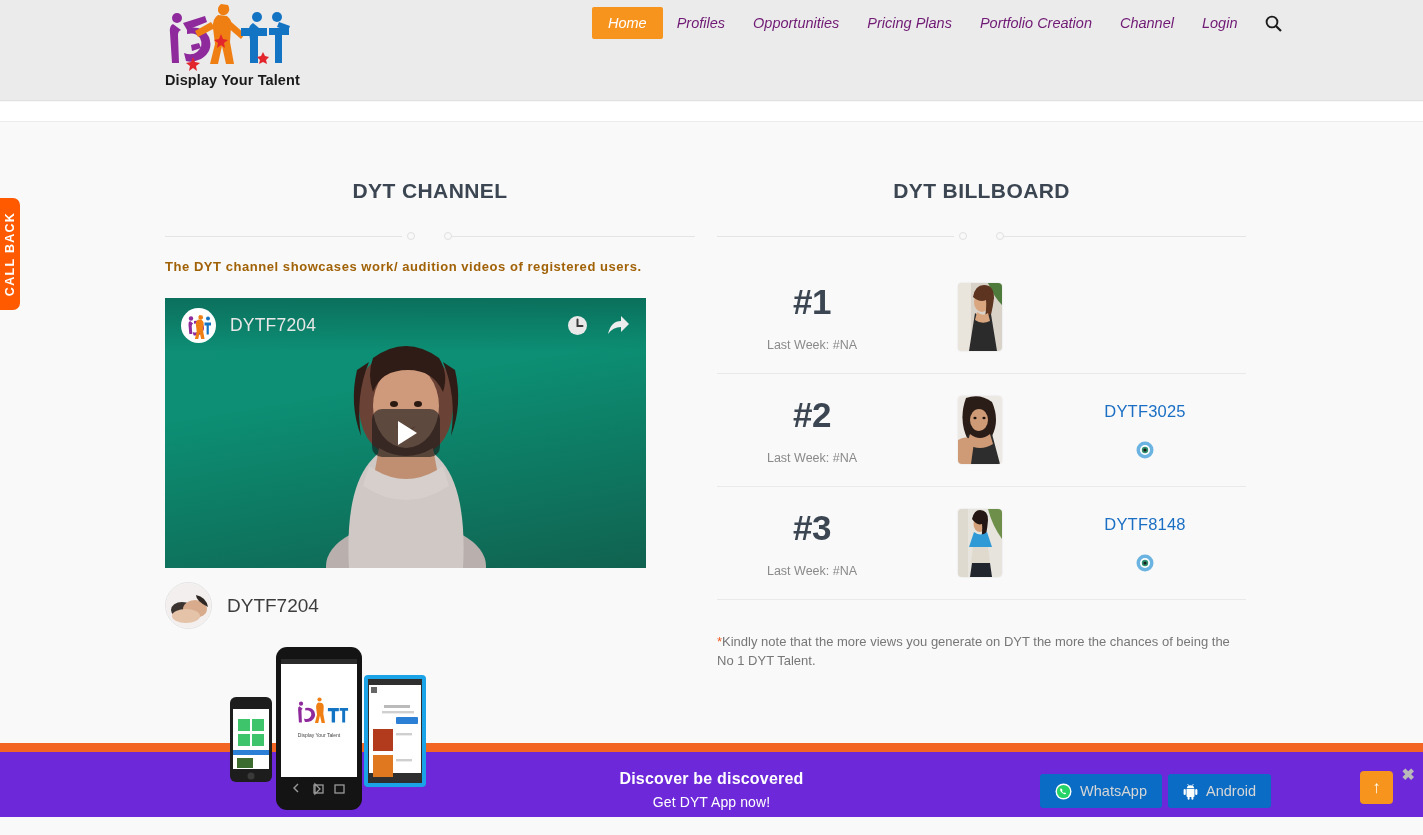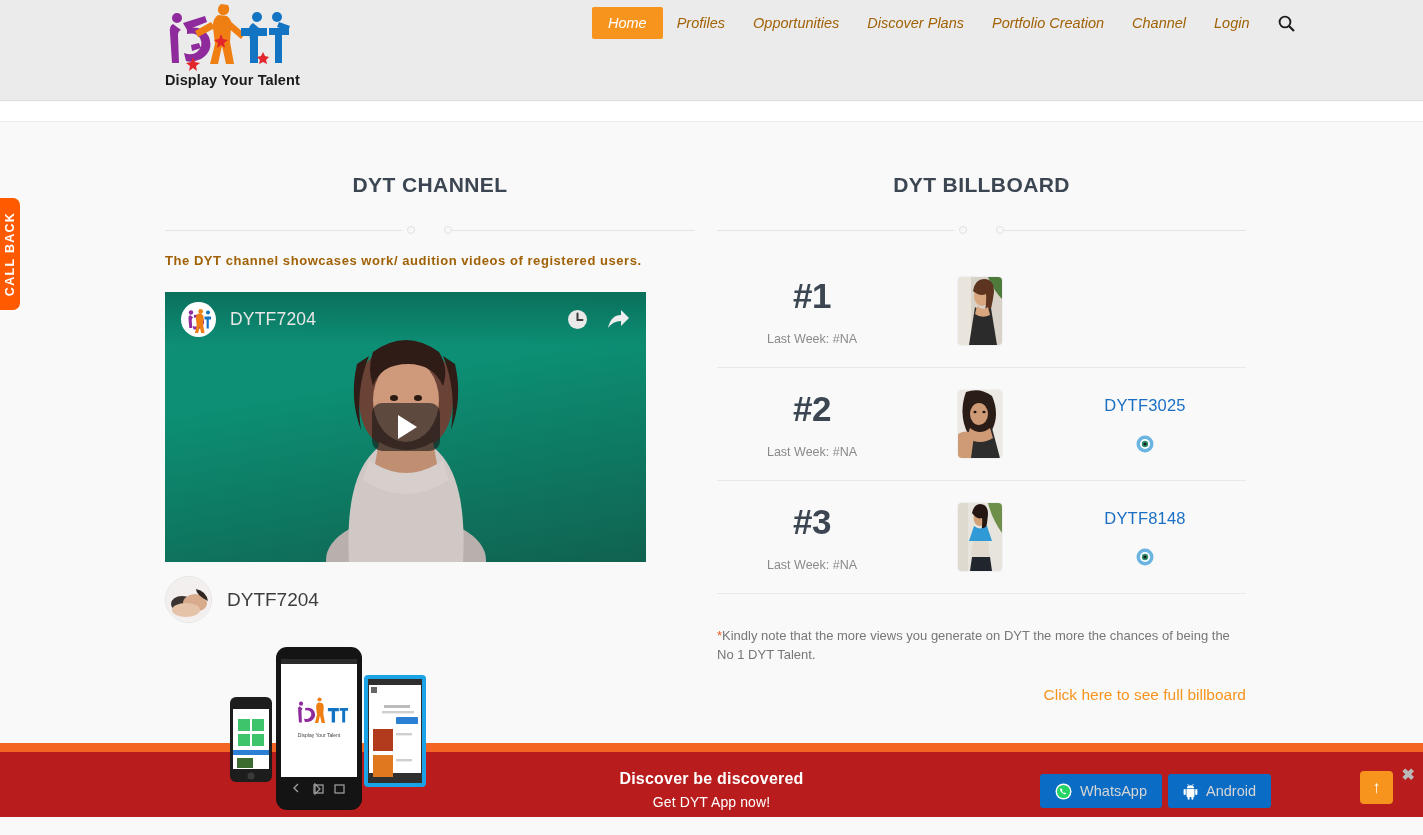--- a/index.html
+++ b/index.html
@@ -25,21 +25,21 @@
   .logo-tag {
     font-size: 14.5px; font-weight: bold; color: #1a1a1a;
     letter-spacing: .1px; margin-top: -2px; text-align: center;
     white-space: nowrap;
   }
   .nav {
     position: absolute; left: 592px; top: 8px;
     display: flex; align-items: center; height: 30px; font-style: italic;
   }
   .nav-item {
-    font-size: 14.5px; color: #a16207; padding: 6px 14px;
+    font-size: 14.5px; color: #701a75; padding: 6px 14px;
     white-space: nowrap; cursor: pointer; line-height: 18px;
   }
   .nav-item.active {
     background: #f7941e; color: #ffffff; padding: 7px 16px;
     border-radius: 2px;
   }
   .search-icon {
     margin-left: 14px; cursor: pointer; display: flex; align-items: center;
   }
 
@@ -57,21 +57,21 @@
     cursor: pointer; overflow: hidden;
   }
   .callback-tab span {
     position: absolute; left: 50%; top: 50%;
     transform: translate(-50%,-50%) rotate(-90deg);
     white-space: nowrap; color: #fff; font-size: 12.5px;
     font-weight: bold; letter-spacing: 1.3px;
   }
 
   
-  .main { position: absolute; top: 126px; left: 0; width: 1151px; height: 621px; }
+  .main { position: absolute; top: 132px; left: 0; width: 1151px; height: 621px; }
 
   .col-left  { position: absolute; left: 165px;  top: 0; width: 530px; }
   .col-right { position: absolute; left: 717px; top: 0; width: 529px; }
 
   .section-title {
     text-align: center; font-size: 21px; font-weight: bold;
     color: #3b4652; letter-spacing: .4px; padding-top: 47px;
   }
 
   .divider { position: relative; height: 1px; margin-top: 33px; }
@@ -179,21 +179,21 @@
   
   .phones { position: absolute; left: 218px; top: 645px; width: 245px; height: 190px; z-index: 7; }
 
   
   .orange-bar {
     position: absolute; top: 743px; left: 0; width: 1423px; height: 9px;
     background: #f26522; z-index: 3;
   }
   .footer {
     position: absolute; top: 752px; left: 0; width: 1423px; height: 65px;
-    background: #b91c1c; z-index: 3;
+    background: #6d28d9; z-index: 3;
   }
   .footer-text {
     position: absolute; left: 0; top: 18px; width: 1423px; text-align: center;
     color: #ffffff; pointer-events: none;
   }
   .footer-text .t1 { font-size: 16px; font-weight: bold; letter-spacing: .2px; }
   .footer-text .t2 { font-size: 14px; margin-top: 6px; letter-spacing: .1px; }
   .footer-btns {
     position: absolute; right: 152px; top: 22px; display: flex; gap: 6px; align-items: flex-end;
   }
@@ -245,21 +245,21 @@
       <path d="M56 32 l2 5 l5 1 l-4 3 l1 5 l-4 -3 l-4 3 l1 -5 l-4 -3 l5 -1z" fill="#e3262c"></path>
       <path d="M98 50 l2 4 l4 1 l-3 3 l1 4 l-4 -2 l-4 2 l1 -4 l-3 -3 l4 -1z" fill="#e3262c"></path>
     </svg>
     <div class="logo-tag">Display Your Talent</div>
   </div>
 
   <nav class="nav">
     <div class="nav-item active">Home</div>
     <div class="nav-item">Profiles</div>
     <div class="nav-item">Opportunities</div>
-    <div class="nav-item">Discover Plans</div>
+    <div class="nav-item">Pricing Plans</div>
     <div class="nav-item">Portfolio Creation</div>
     <div class="nav-item">Channel</div>
     <div class="nav-item">Login</div>
     <div class="search-icon">
       <svg width="17" height="17" viewBox="0 0 17 17">
         <circle cx="7" cy="7" r="5.4" fill="none" stroke="#1c1c1c" stroke-width="1.9"></circle>
         <line x1="11" y1="11" x2="16" y2="16" stroke="#1c1c1c" stroke-width="2.2"></line>
       </svg>
     </div>
   </nav>
@@ -435,21 +435,20 @@
               <circle cx="9" cy="9" r="1.6" fill="#1c1c1c"></circle>
             </svg>
           </div>
         </div>
       </div>
     </div>
 
     <div class="bb-note">
       <span class="star">*</span><span>Kindly note that the more views you generate on DYT the more the chances of being the No 1 DYT Talent.</span>
     </div>
-    <div class="bb-link">Click here to see full billboard</div>
   </div>
 </div>
 
 <div class="phones">
   <svg width="245" height="190" viewBox="0 0 245 190">
 
     <rect x="12" y="52" width="42" height="85" rx="6" fill="#1d1d1d"></rect>
     <rect x="15" y="64" width="36" height="60" fill="#ffffff"></rect>
     <rect x="20" y="74" width="12" height="12" fill="#3ec46a"></rect>
     <rect x="34" y="74" width="12" height="12" fill="#3ec46a"></rect>

